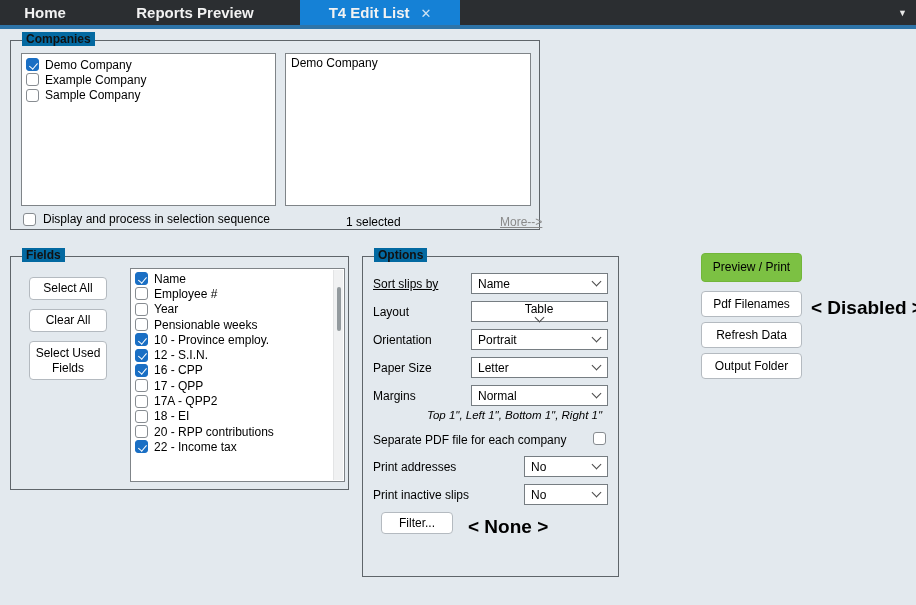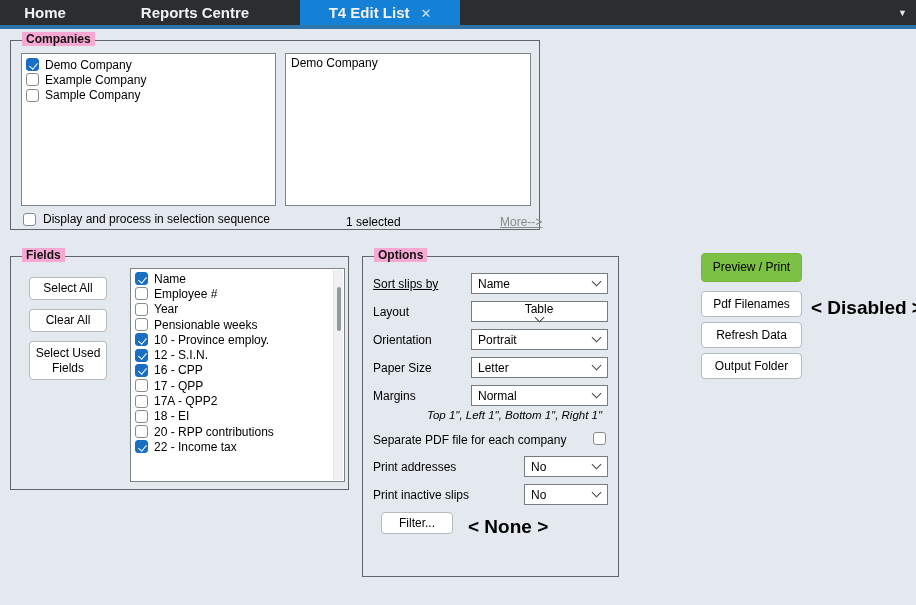--- a/index.html
+++ b/index.html
@@ -11,21 +11,21 @@
   .tab { color:#f2f2f2; font-weight:bold; font-size:15px; display:flex; align-items:center; justify-content:center; cursor:default; }
   .tab-home { width:90px; }
   .tab-reports { width:210px; }
   .tab-active { width:160px; background:#1581d6; }
   .tab-close { color:#cfe3f4; font-weight:normal; font-size:13px; margin-left:11px; margin-top:1px; }
   .tabbar-caret { position:absolute; right:9px; top:8px; color:#e8e8e8; font-size:9px; }
   .accent { position:absolute; left:0; top:25px; width:916px; height:4px; background:#2e74a8; }
 
   
   .group { position:absolute; border:1px solid #5f656a; }
-  .gb-label { position:absolute; top:-9px; left:11px; background:#f9a8d4; padding:0 4px; font-weight:bold; font-size:12px; color:#111; }
+  .gb-label { position:absolute; top:-9px; left:11px; background:#0369a1; padding:0 4px; font-weight:bold; font-size:12px; color:#111; }
 
   
   .listbox { position:absolute; background:#fff; border:1px solid #7f8488; overflow:hidden; }
   .lrow { display:flex; align-items:center; gap:6px; height:15.3px; padding-left:4px; font-size:12px; color:#000; white-space:nowrap; }
   .lrow-plain { font-size:12px; padding:2px 0 0 5px; color:#000; }
 
   
   .cb { width:13px; height:13px; border:1px solid #878c91; border-radius:3px; background:#fff; flex:none; position:relative; display:inline-block; }
   .cb.checked { background:#1a6fc4; border-color:#1a6fc4; }
   .cb.checked::after { content:""; position:absolute; left:3.6px; top:1.4px; width:3.6px; height:7px;
@@ -51,21 +51,21 @@
   .sb-track { position:absolute; top:1px; right:1px; width:10px; bottom:1px; background:#f0f1f2; border-left:1px solid #e3e4e5; }
   .sb-thumb { position:absolute; left:3px; width:4px; background:#939a9e; border-radius:2px; }
 </style>
 </head>
 <body>
 
 <div class="app">
 
   <div class="tabbar">
     <div class="tab tab-home">Home</div>
-    <div class="tab tab-reports">Reports Centre</div>
+    <div class="tab tab-reports">Reports Preview</div>
     <div class="tab tab-active">
       <span>T4 Edit List</span>
       <span class="tab-close">✕</span>
     </div>
     <div class="tabbar-caret">▼</div>
   </div>
   <div class="accent"></div>
 
   <div class="group" style="left:10px; top:40px; width:530px; height:190px;">
     <span class="gb-label">Companies</span>

